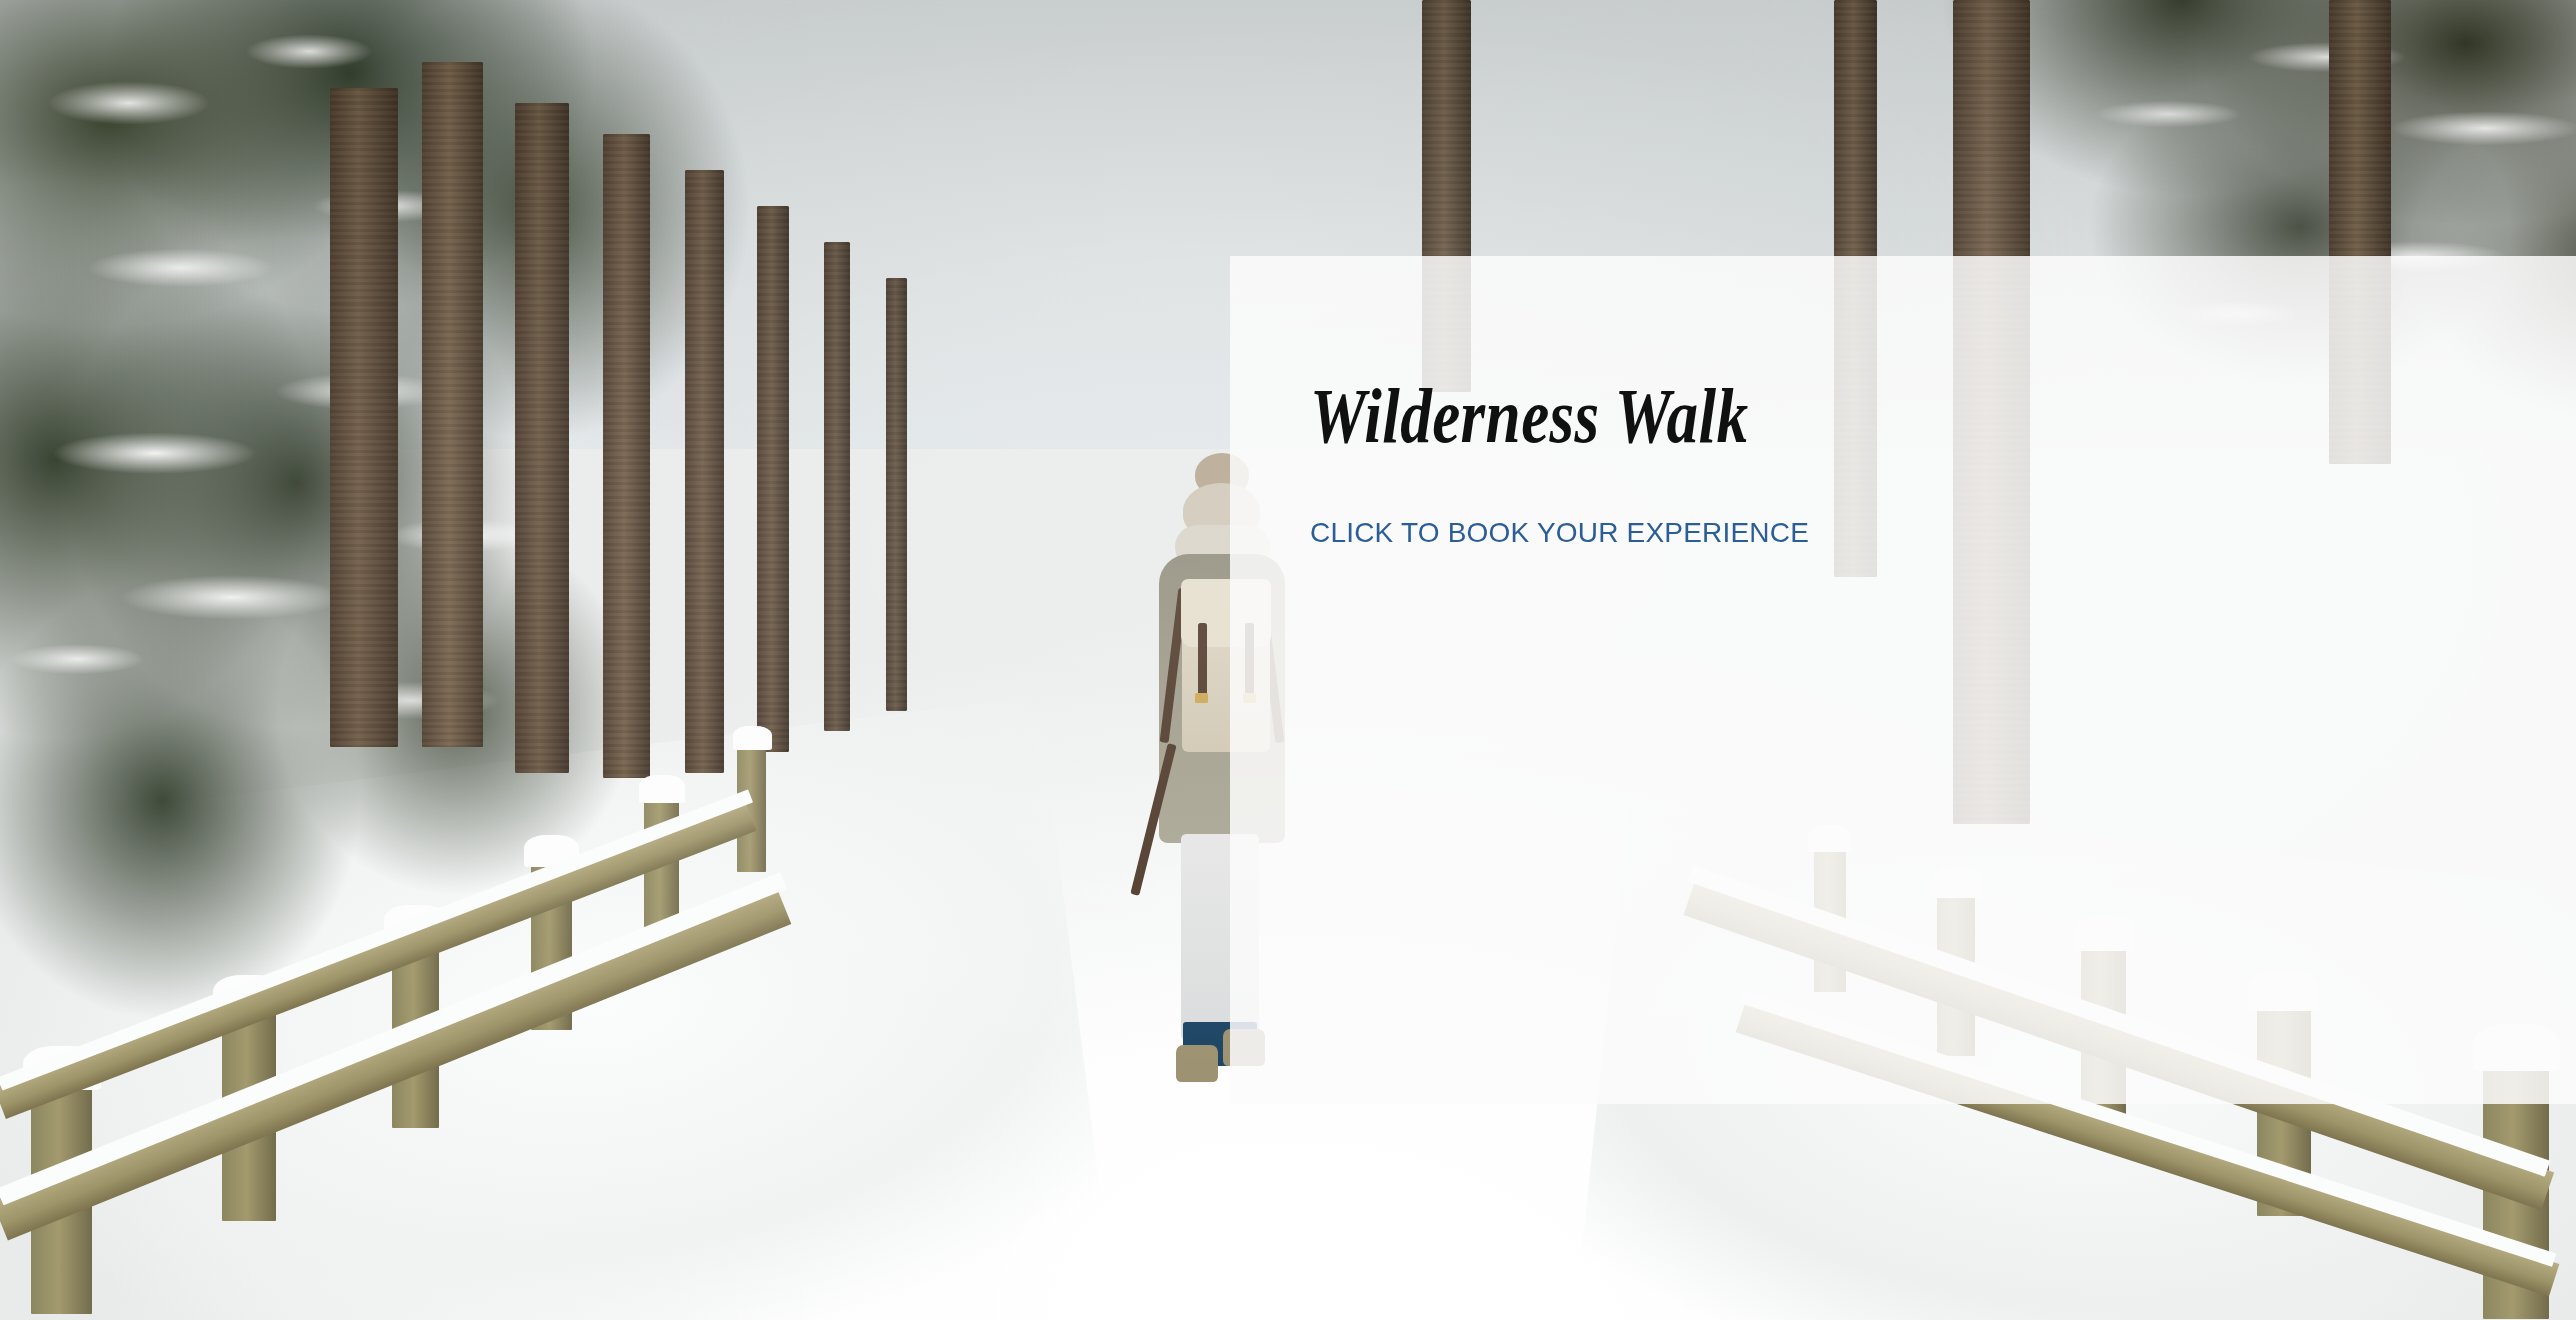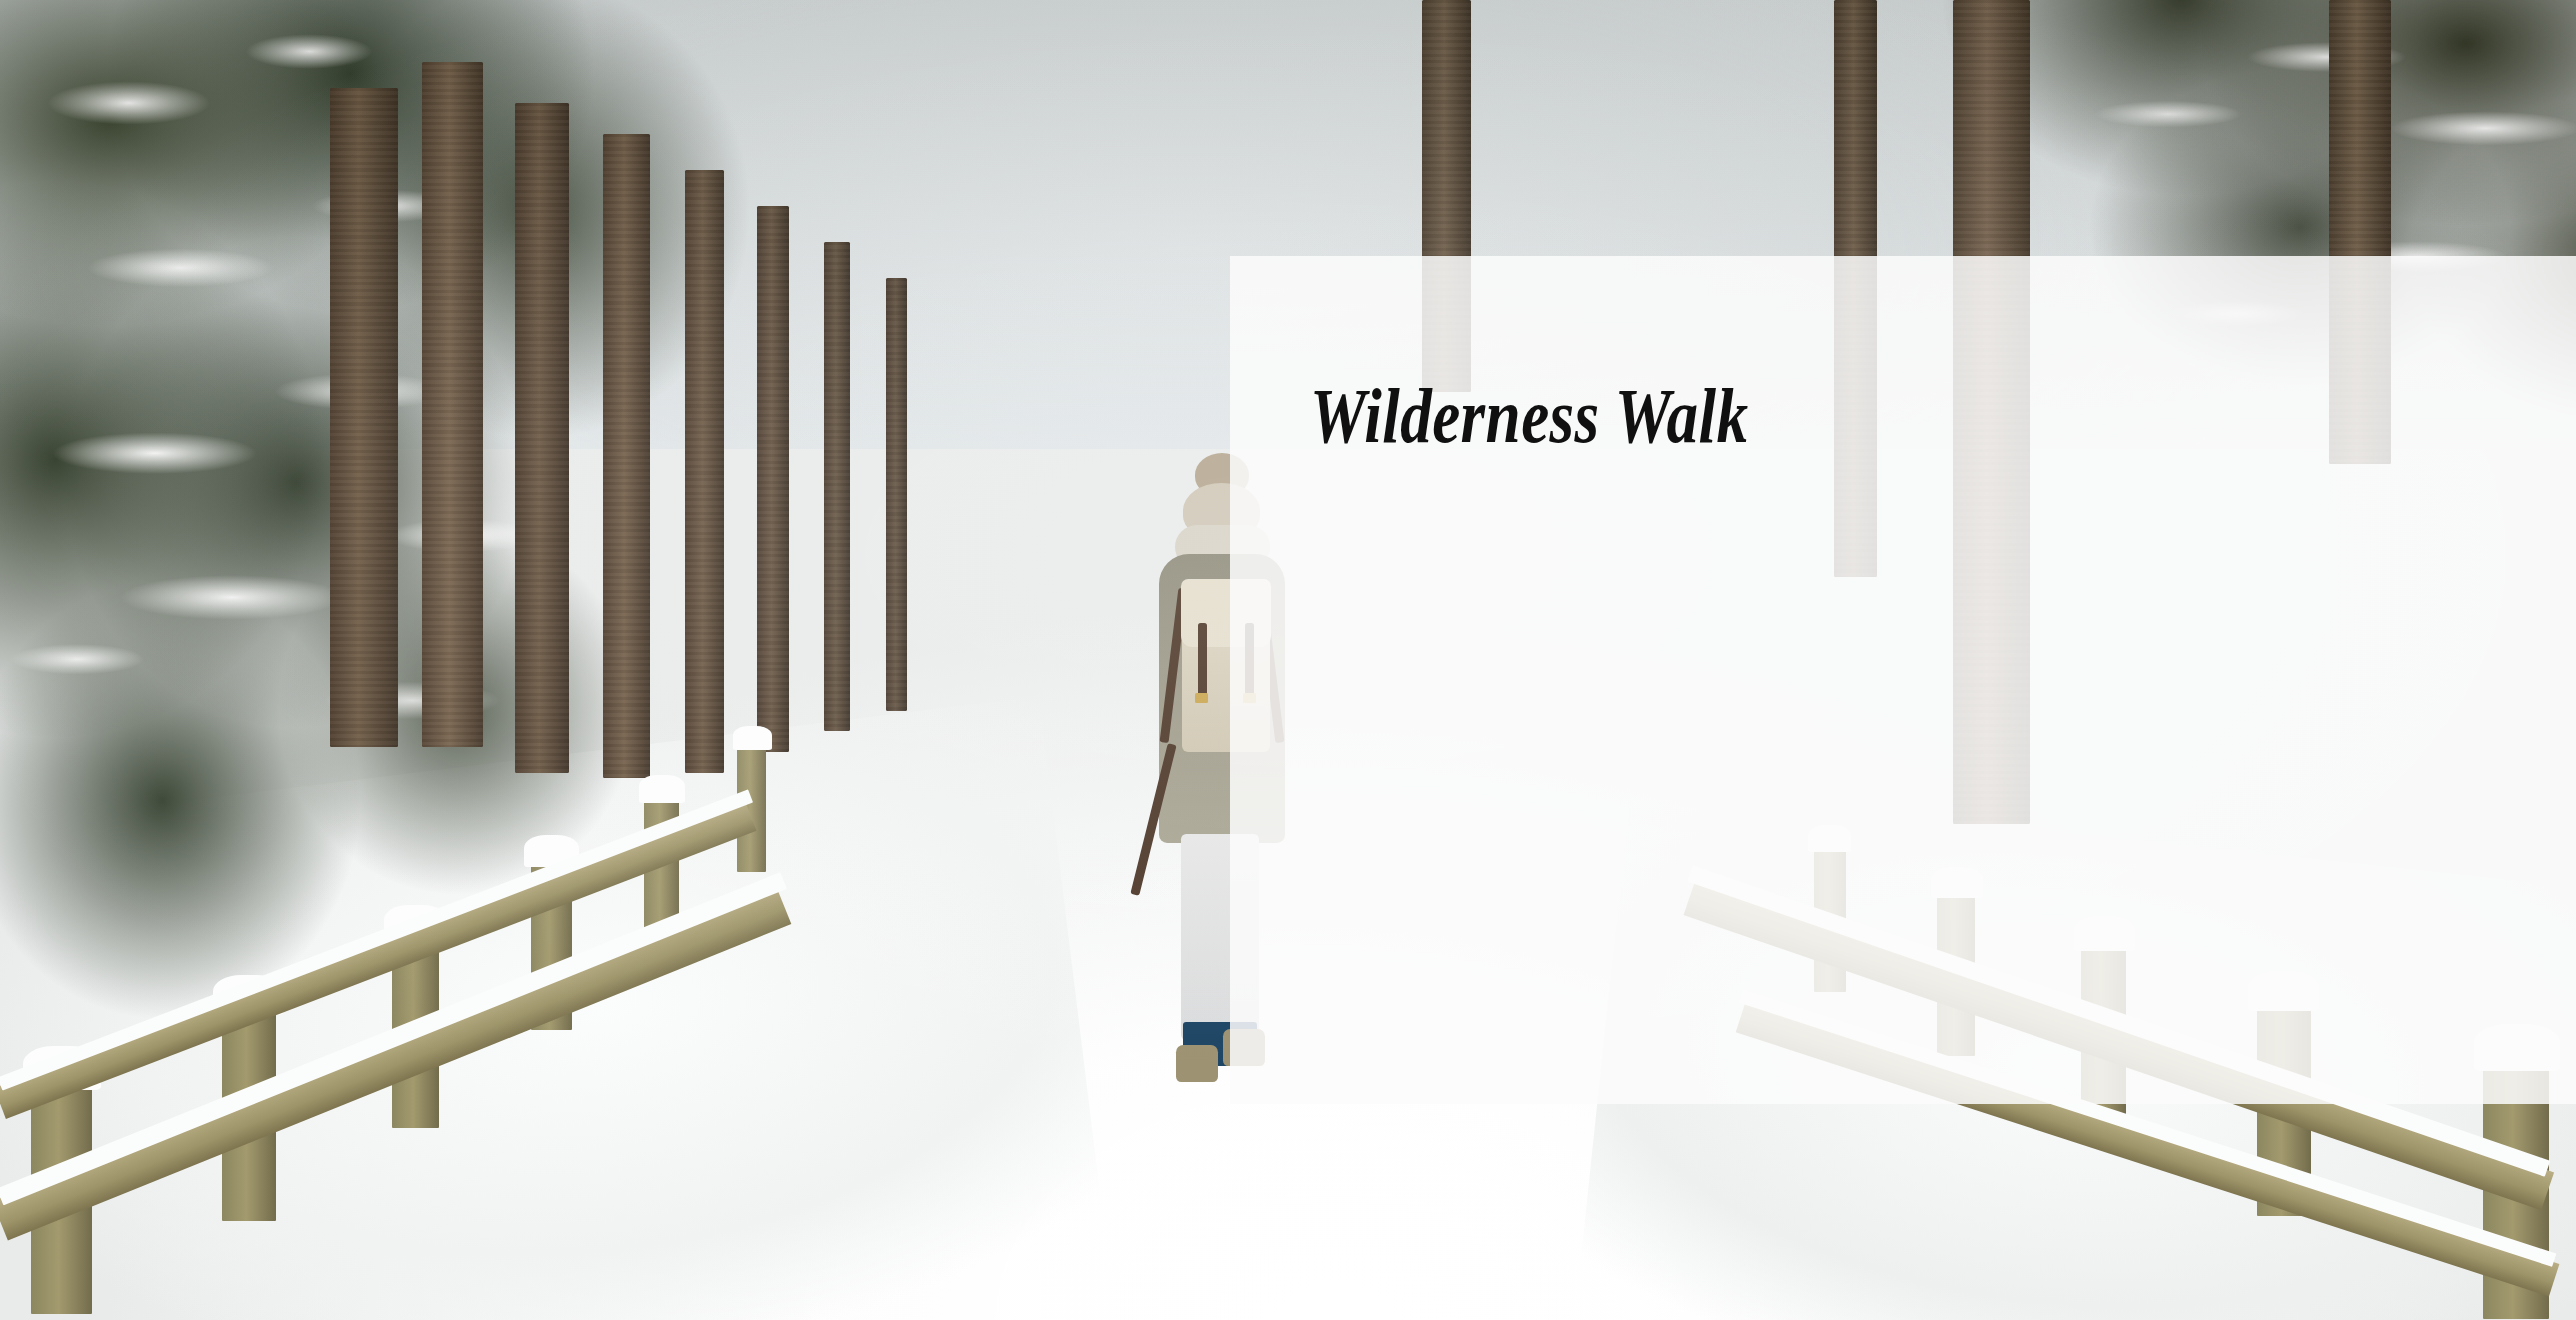--- a/index.html
+++ b/index.html
@@ -261,16 +261,17 @@
     <div class="rail" style="left:1741px; top:999px; width:855px; height:34px; transform:rotate(18deg);"></div>
     <div class="rail-snow" style="left:1741px; top:989px; width:855px; height:14.4px; transform:rotate(18deg);"></div>
 
     <div class="grade"></div>
   </div>
 
   <div class="card">
     <h2 class="card-title">Wilderness Walk</h2>
 
 
+    <a class="card-cta">CLICK TO BOOK YOUR EXPERIENCE</a>
   </div>
 
 </div>
 
 
 </body></html>

